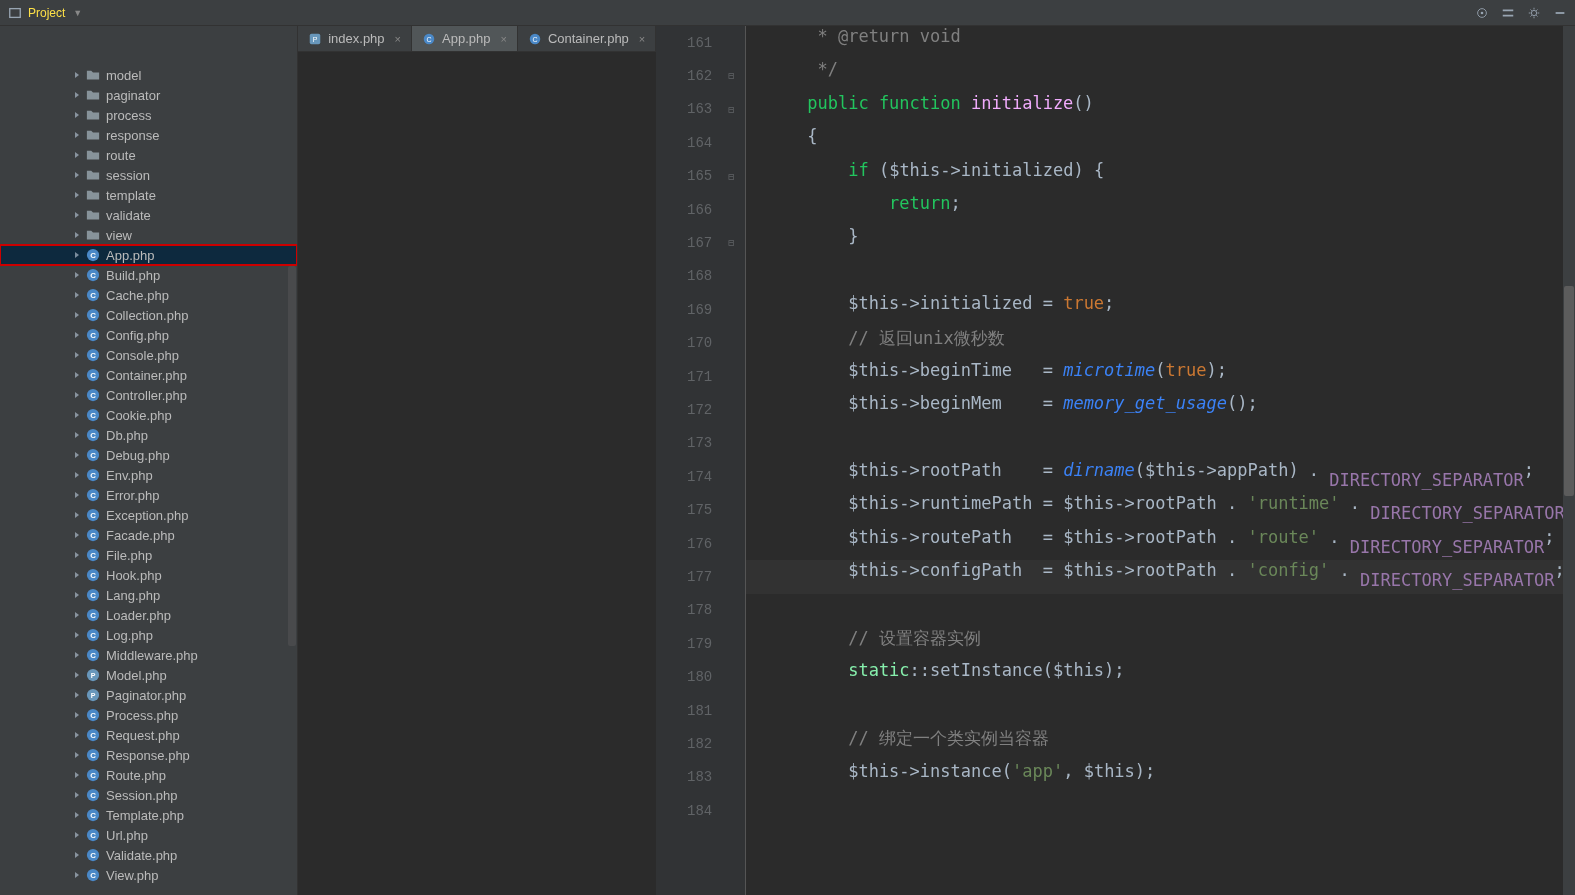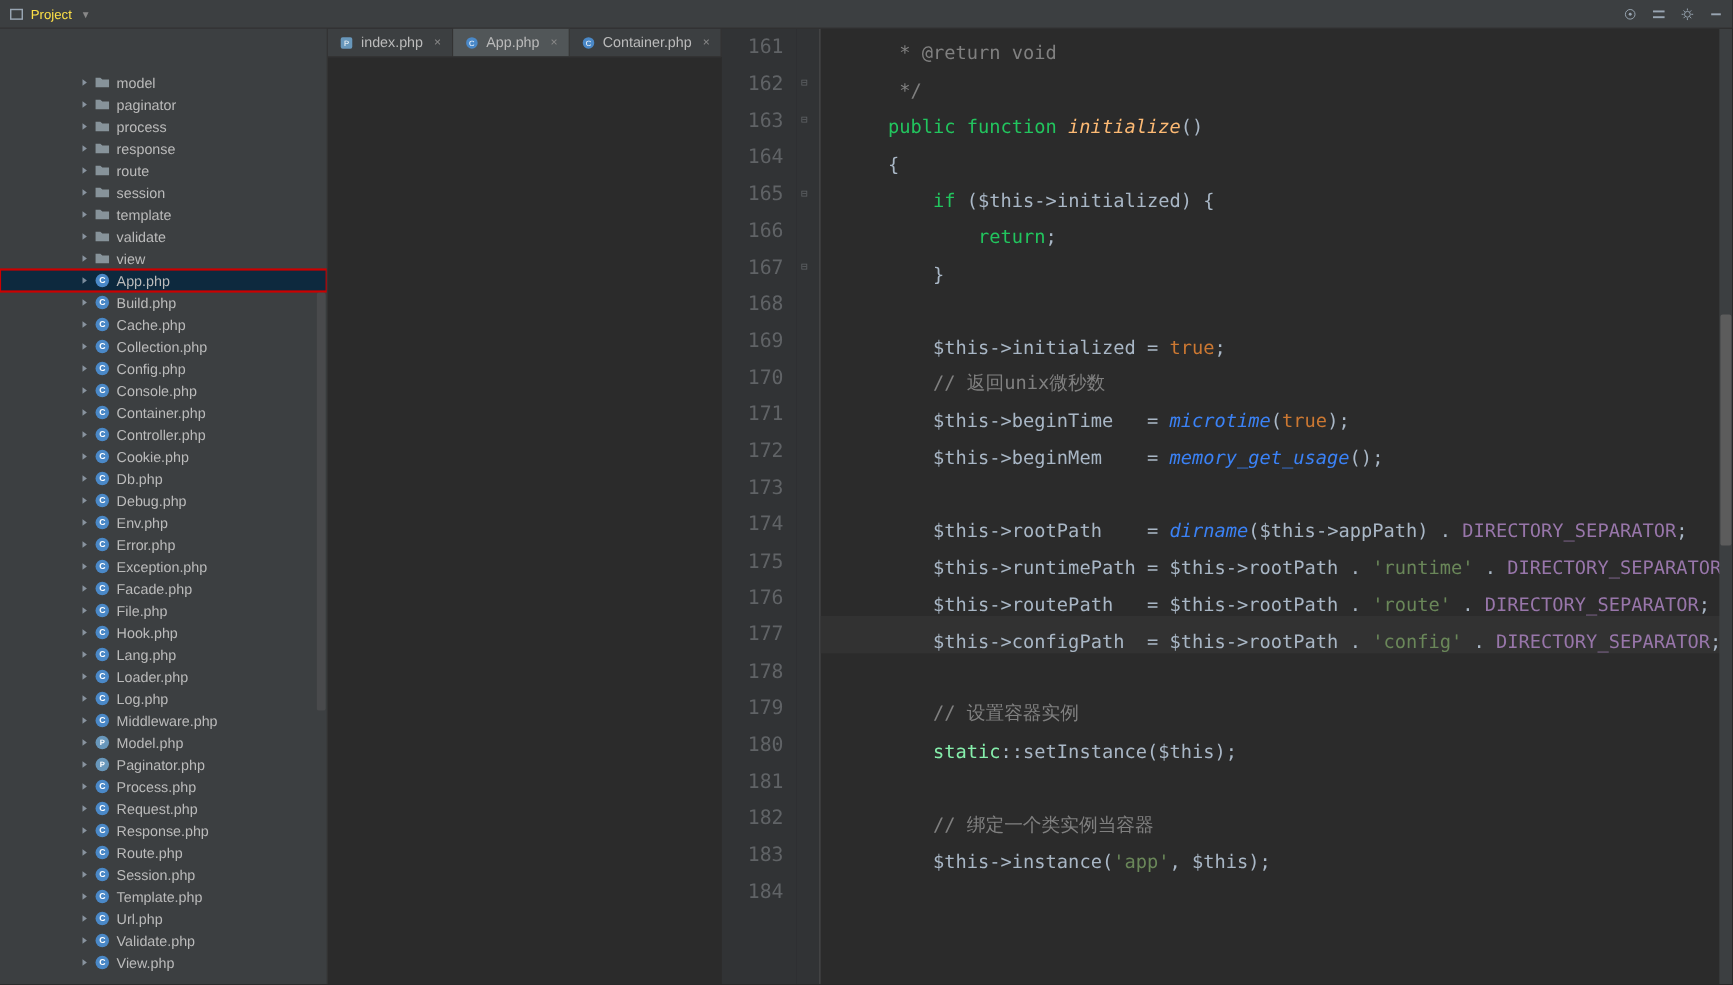--- a/index.html
+++ b/index.html
@@ -96,26 +96,26 @@
   color: #606366;
   user-select: none;
 }
 .fold-gutter {
   width: 22px;
   background: #313335;
   border-right: 1px solid #555;
   position: relative;
 }
 .code-area { flex: 1; background: #2b2b2b; overflow-x: auto; position: relative; }
-.code-line { height: 33.4px; display: flex; align-items: flex-end; padding-left: 20px; white-space: pre; }
+.code-line { height: 33.4px; display: flex; align-items: flex-start; padding-left: 20px; white-space: pre; }
 .code-line.hl { background: #323232; }
-.gutter-line { height: 33.4px; display: flex; align-items: center; justify-content: flex-end; font-size: 18px; }
+.gutter-line { height: 33.4px; display: flex; align-items: center; justify-content: flex-end; font-size: 14px; font-family: Liberation Mono, monospace; }
 .fold-line { height: 33.4px; position: relative; }
 .kw-red { color: #22c55e; }
-.fn { color: #fdba74; font-style: italic; }
+.fn { color: #f0abfc; }
 .str { color: #6a8759; }
 .com { color: #808080; }
 .const { color: #9876aa; margin-top: 10px; }
 .op { color: #a9b7c6; }
 .bool { color: #cc7832; }
 .this-v { color: #a9b7c6; }
 .func-call { color: #a9b7c6; }
 .func-ital { color: #3b82f6; font-style: italic; }
 .static-kw { color: #86efac; }
 .punct { color: #a9b7c6; }

